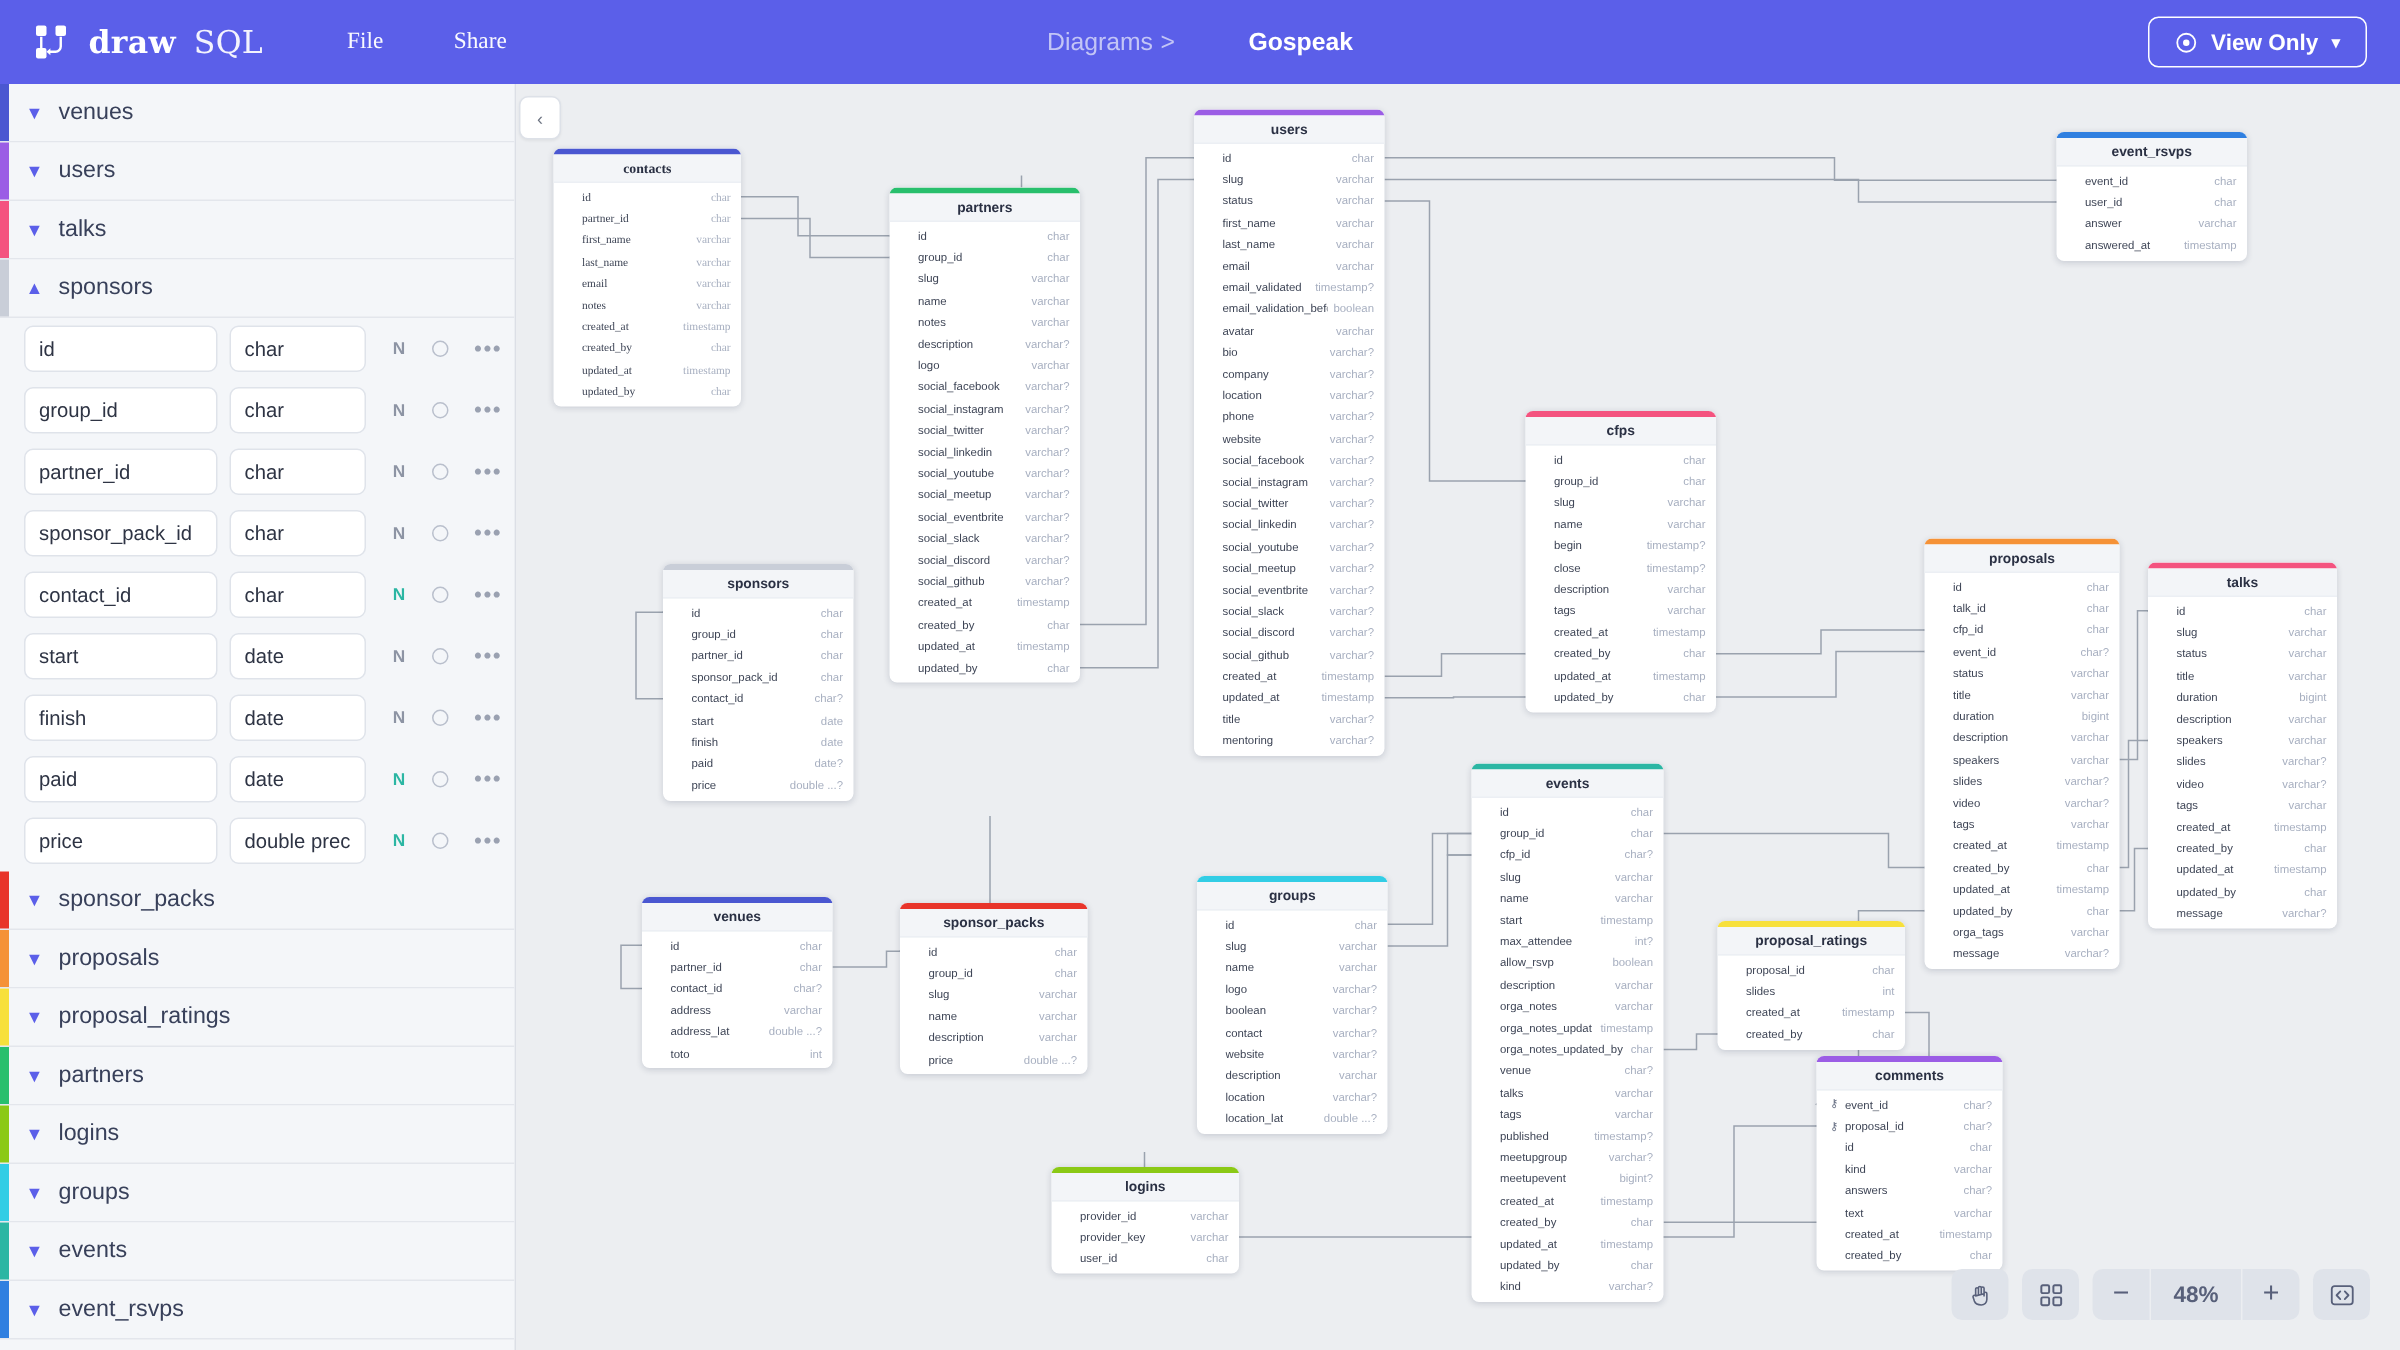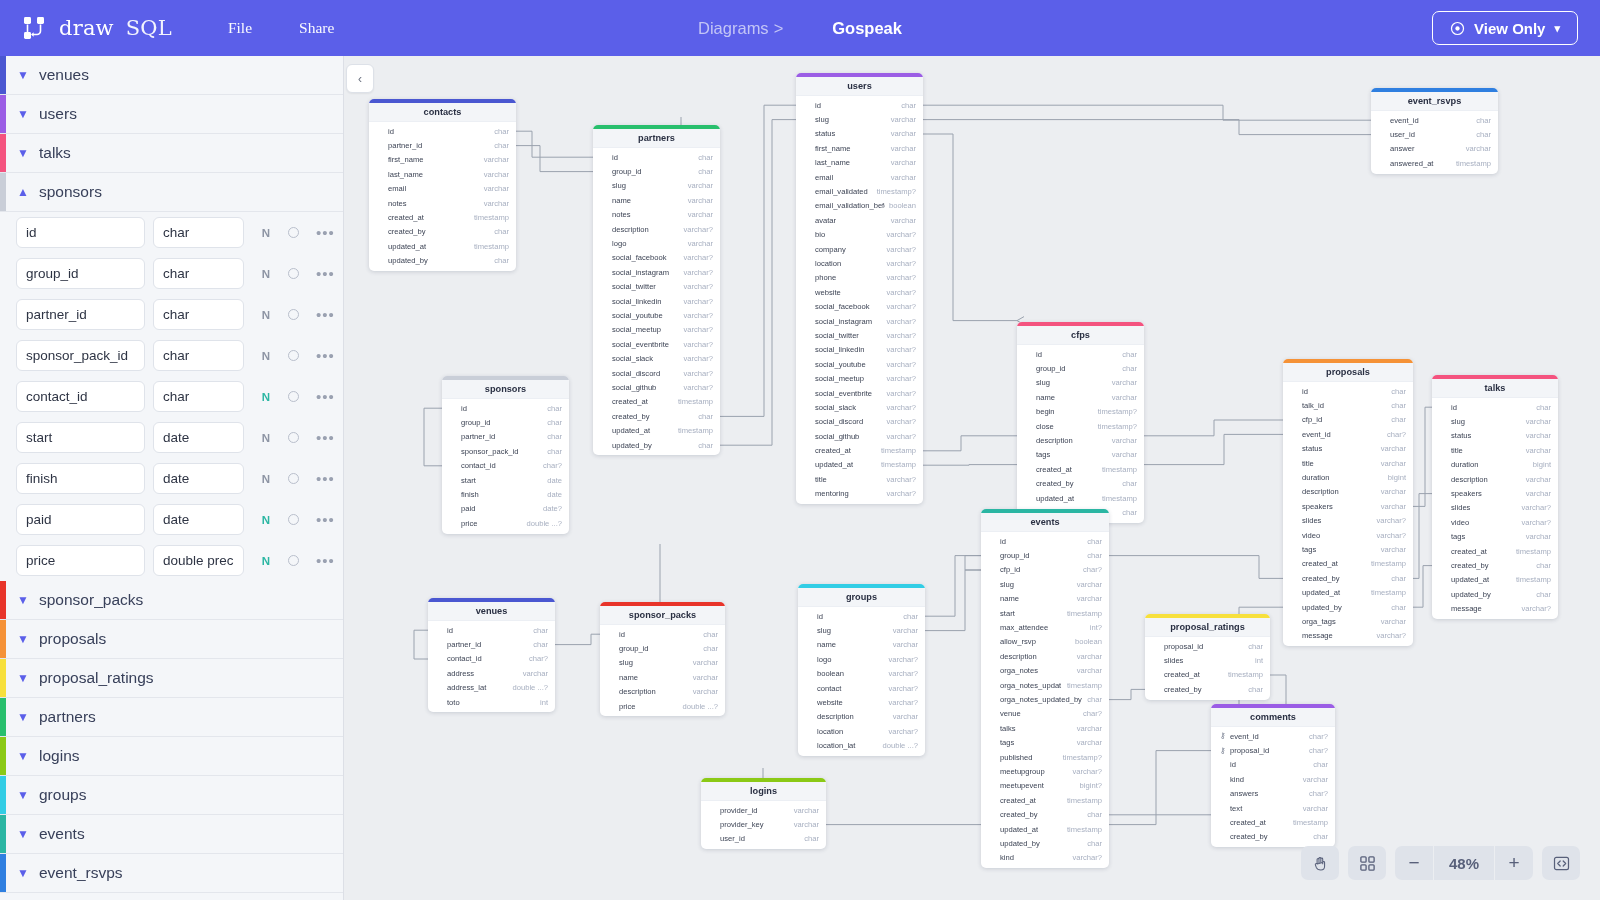--- a/index.html
+++ b/index.html
@@ -15,21 +15,21 @@
     position: absolute; left: 0; top: 0; width: 1600px; height: 56px;
     background: #5b5fe9;
     display: flex; align-items: center;
     z-index: 40;
   }
   .logo-wrap { display: flex; align-items: center; margin-left: 22px; }
   .logo-mark { width: 26px; height: 26px; }
   .logo-text {
     margin-left: 11px; font-size: 21px; color: #fff; letter-spacing: .2px;
   }
-  .logo-text .b { font-weight: 400; font-family: "DejaVu Serif", serif; }
+  .logo-text .b { font-weight: 700; font-family: "DejaVu Serif", serif; }
   .logo-text .l { font-weight: 400; font-family: "DejaVu Serif", serif; opacity: .93; margin-left: 12px; }
   .topnav { display: flex; margin-left: 56px; gap: 47px; font-family: Liberation Serif, serif; }
   .topnav a {
     color: #fff; font-size: 15.5px; text-decoration: none; opacity: .97;
   }
   .crumb {
     position: absolute; left: 50%; transform: translateX(-50%);
     font-size: 16.5px; white-space: nowrap;
   }
   .crumb .muted { color: #c3c5f6; }
@@ -385,21 +385,21 @@
       <path d="M91 570.2 L84 574.2 L91 578.2" fill="none" stroke="#9aa2ae" stroke-width="1"></path>
       <path d="M926 619 H942 V680.2 H867" fill="none" stroke="#9aa2ae" stroke-width="1"></path>
       <path d="M874 676.2 L867 680.2 L874 684.2" fill="none" stroke="#9aa2ae" stroke-width="1"></path>
       <path d="M482 768.6 H812 V694.6 H867" fill="none" stroke="#9aa2ae" stroke-width="1"></path>
       <path d="M874 690.6 L867 694.6 L874 698.6" fill="none" stroke="#9aa2ae" stroke-width="1"></path>
       <path d="M337 61 V69" fill="none" stroke="#9aa2ae" stroke-width="1"></path>
       <path d="M316 488 V546" fill="none" stroke="#9aa2ae" stroke-width="1"></path>
       <path d="M419 712 V722" fill="none" stroke="#9aa2ae" stroke-width="1"></path>
     </svg>
   <div id="entities">
-      <div class="ent" style="left: 25px; top: 43px; width: 147px;">
+      <div class="ent" style="left: 25px; top: 43px; width: 125px; font-family: Liberation Serif, serif;">
         <div class="accent" style="background:#4a57d1"></div>
         <div class="ttl">contacts</div>
         <div class="rows">
           <div class="r">
             <span class="k"></span>
             <span class="cn">id</span>
             <span class="ct">char</span>
           </div>
           <div class="r">
             <span class="k"></span>
@@ -724,21 +724,21 @@
             <span class="cn">answer</span>
             <span class="ct">varchar</span>
           </div>
           <div class="r">
             <span class="k"></span>
             <span class="cn">answered_at</span>
             <span class="ct">timestamp</span>
           </div>
         </div>
       </div>
-      <div class="ent" style="left: 673px; top: 218px; width: 127px; margin-top: 48px;">
+      <div class="ent" style="left: 673px; top: 218px; width: 127px;">
         <div class="accent" style="background:#f4537f"></div>
         <div class="ttl">cfps</div>
         <div class="rows">
           <div class="r">
             <span class="k"></span>
             <span class="cn">id</span>
             <span class="ct">char</span>
           </div>
           <div class="r">
             <span class="k"></span>

